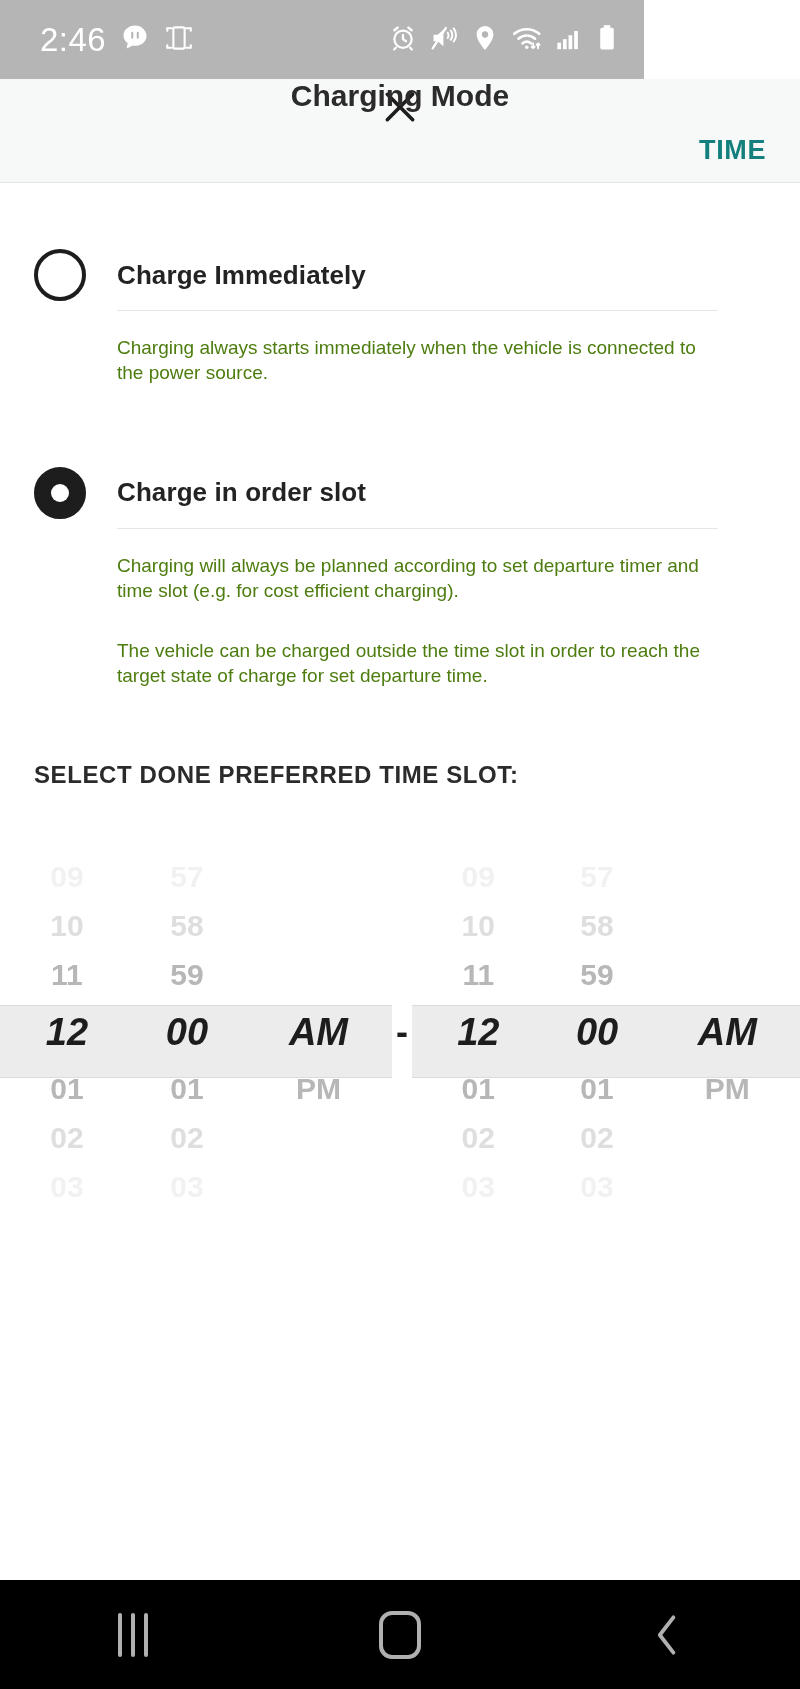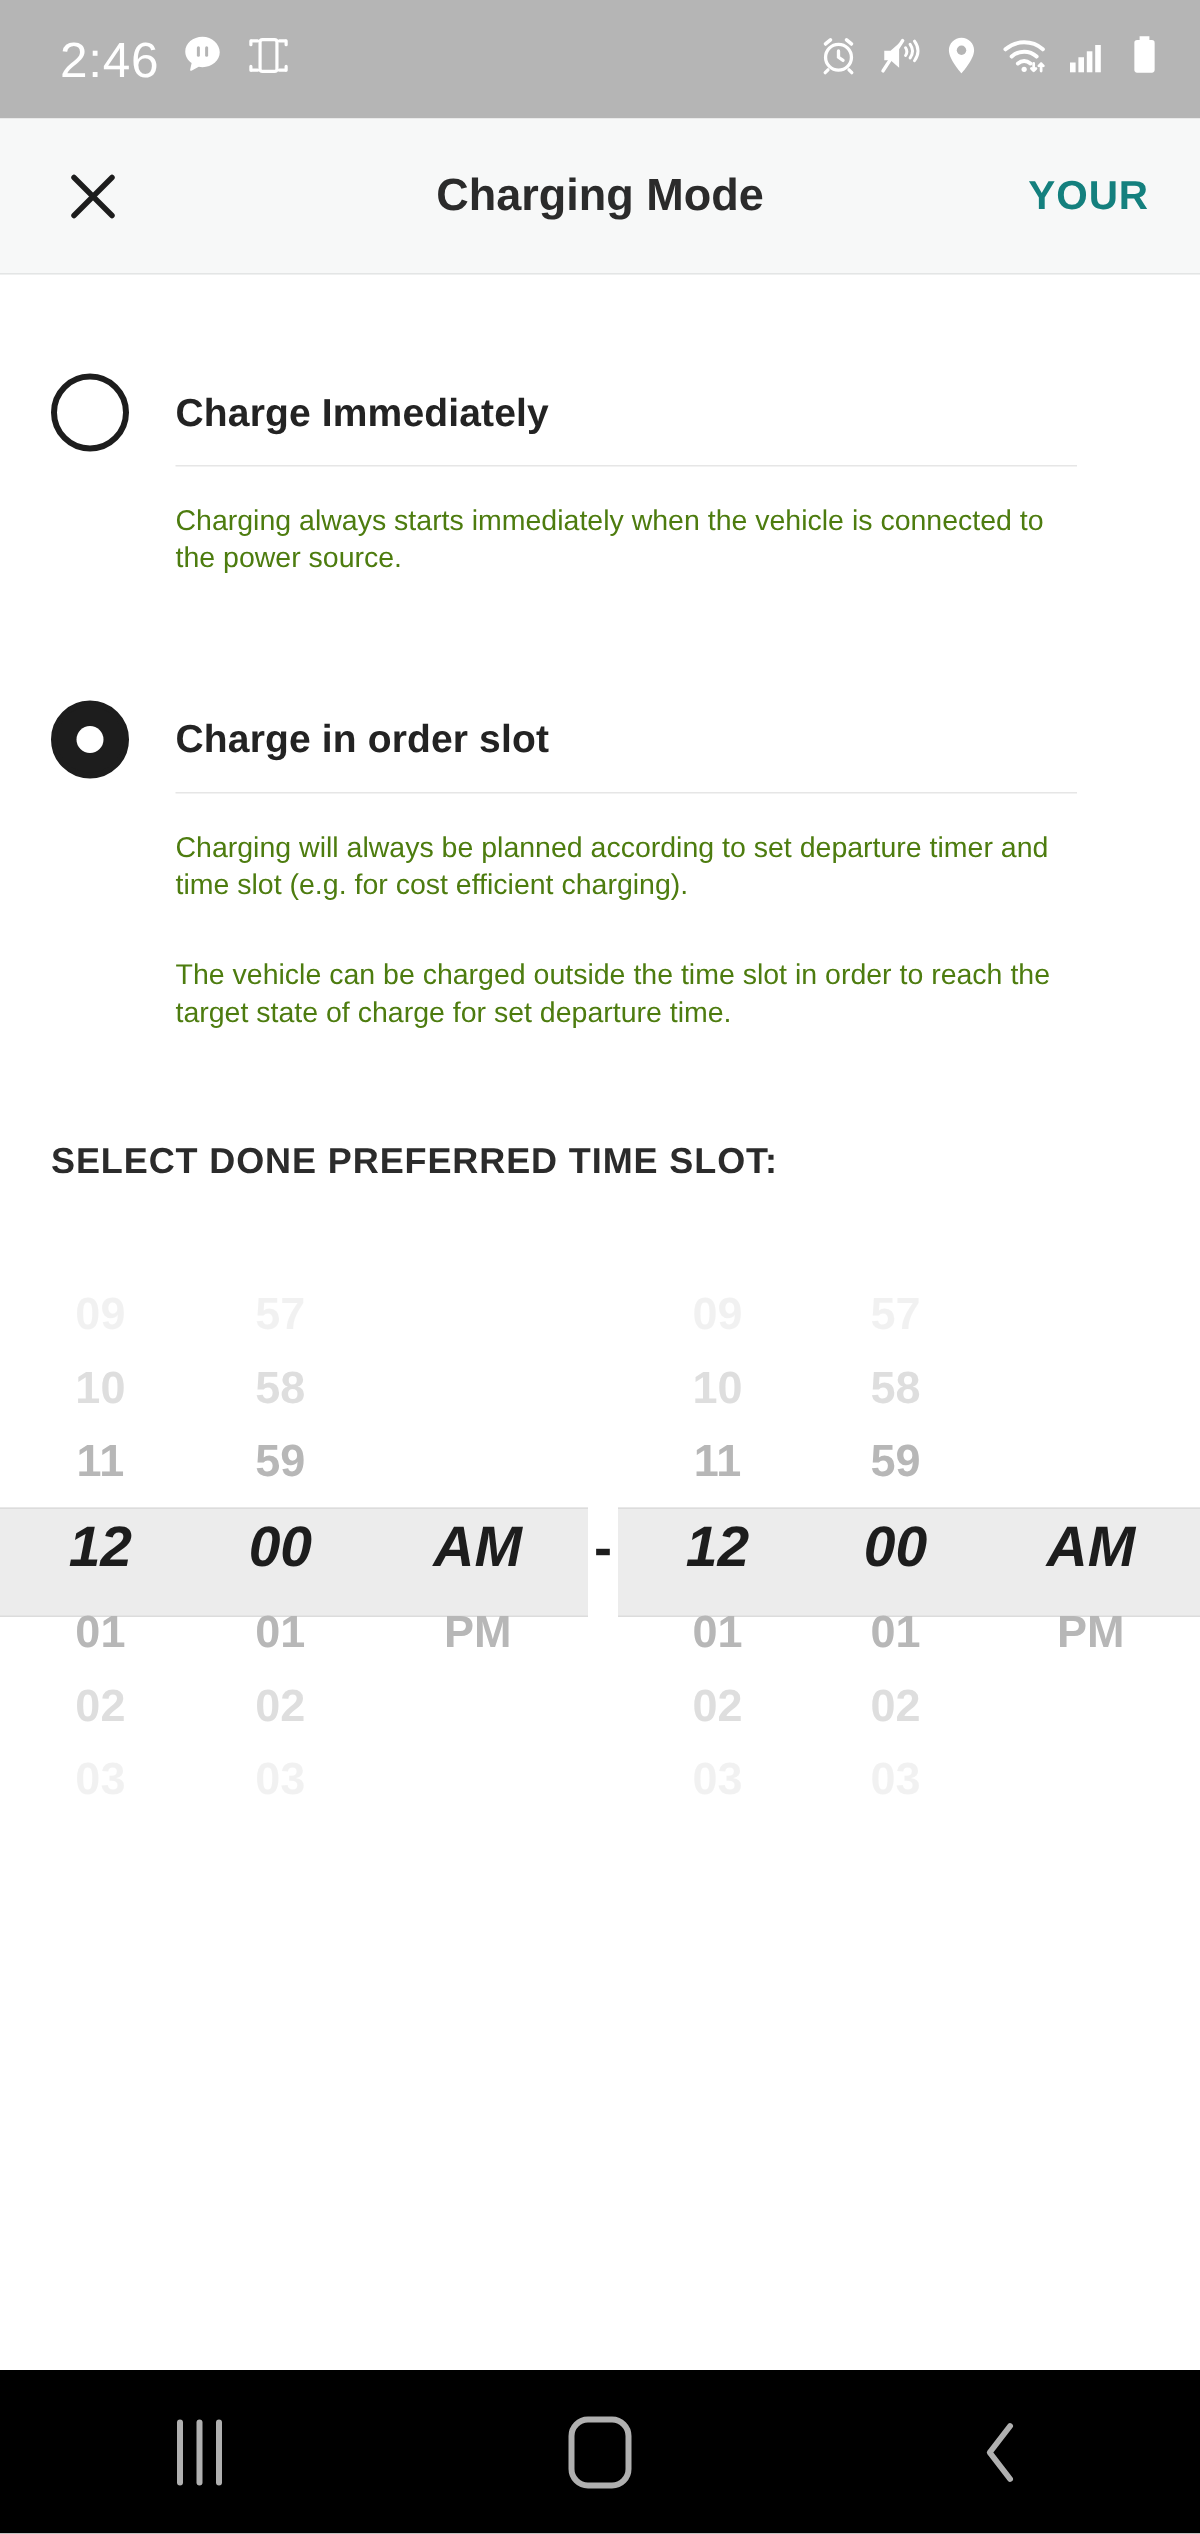--- a/index.html
+++ b/index.html
@@ -6,34 +6,34 @@
   html, body {
     width:800px; height:1689px;
     background:#ffffff;
     font-family:"Liberation Sans", sans-serif;
     overflow:hidden;
   }
   .phone { position:relative; width:800px; height:1689px; background:#fff; }
 
   
   .statusbar{
-    position:absolute; top:0; left:0; width:800px; height:79px;
+    position:absolute; top:0; left:0; width:644px; height:79px;
     background:#b5b5b5; display:flex; align-items:center;
     padding:0 26px 0 40px;
   }
   .sb-left{ display:flex; align-items:center; gap:14px; }
   .sb-time{ color:#fff; font-size:33px; letter-spacing:.5px; font-weight:400; }
   .sb-right{ margin-left:auto; display:flex; align-items:center; gap:13px; }
   .sb-ic{ display:block; }
 
   
   .appbar{
     position:absolute; top:79px; left:0; width:800px; height:104px;
     background:#f7f8f8; border-bottom:1px solid #e3e5e5;
-    display:flex; align-items:center; padding:0 34px;
+    display:flex; align-items:center; padding:0 34px;flex-direction:column;
   }
   .close-btn{
     width:56px; height:56px; display:flex; align-items:center;
     justify-content:center; cursor:pointer;
   }
   .appbar-title{
     position:absolute; left:0; right:0; text-align:center;
     font-size:30px; font-weight:700; color:#2b2b2b; pointer-events:none;
   }
   .done-btn{
@@ -218,21 +218,21 @@
     </div>
   </div>
 
   <div class="appbar">
     <div class="close-btn">
       <svg width="38" height="38" viewBox="0 0 24 24">
         <path d="M4 4L20 20M20 4L4 20" stroke="#1d1d1d" stroke-width="2.3" stroke-linecap="round"></path>
       </svg>
     </div>
     <div class="appbar-title">Charging Mode</div>
-    <div class="done-btn">YOUR</div>
+    <div class="done-btn">TIME</div>
   </div>
 
   <div class="content">
 
     <div class="option" id="opt1">
       <div class="opt-head">
         <div class="radio"></div>
         <div class="opt-label">Charge Immediately</div>
       </div>
       <div class="opt-body">

